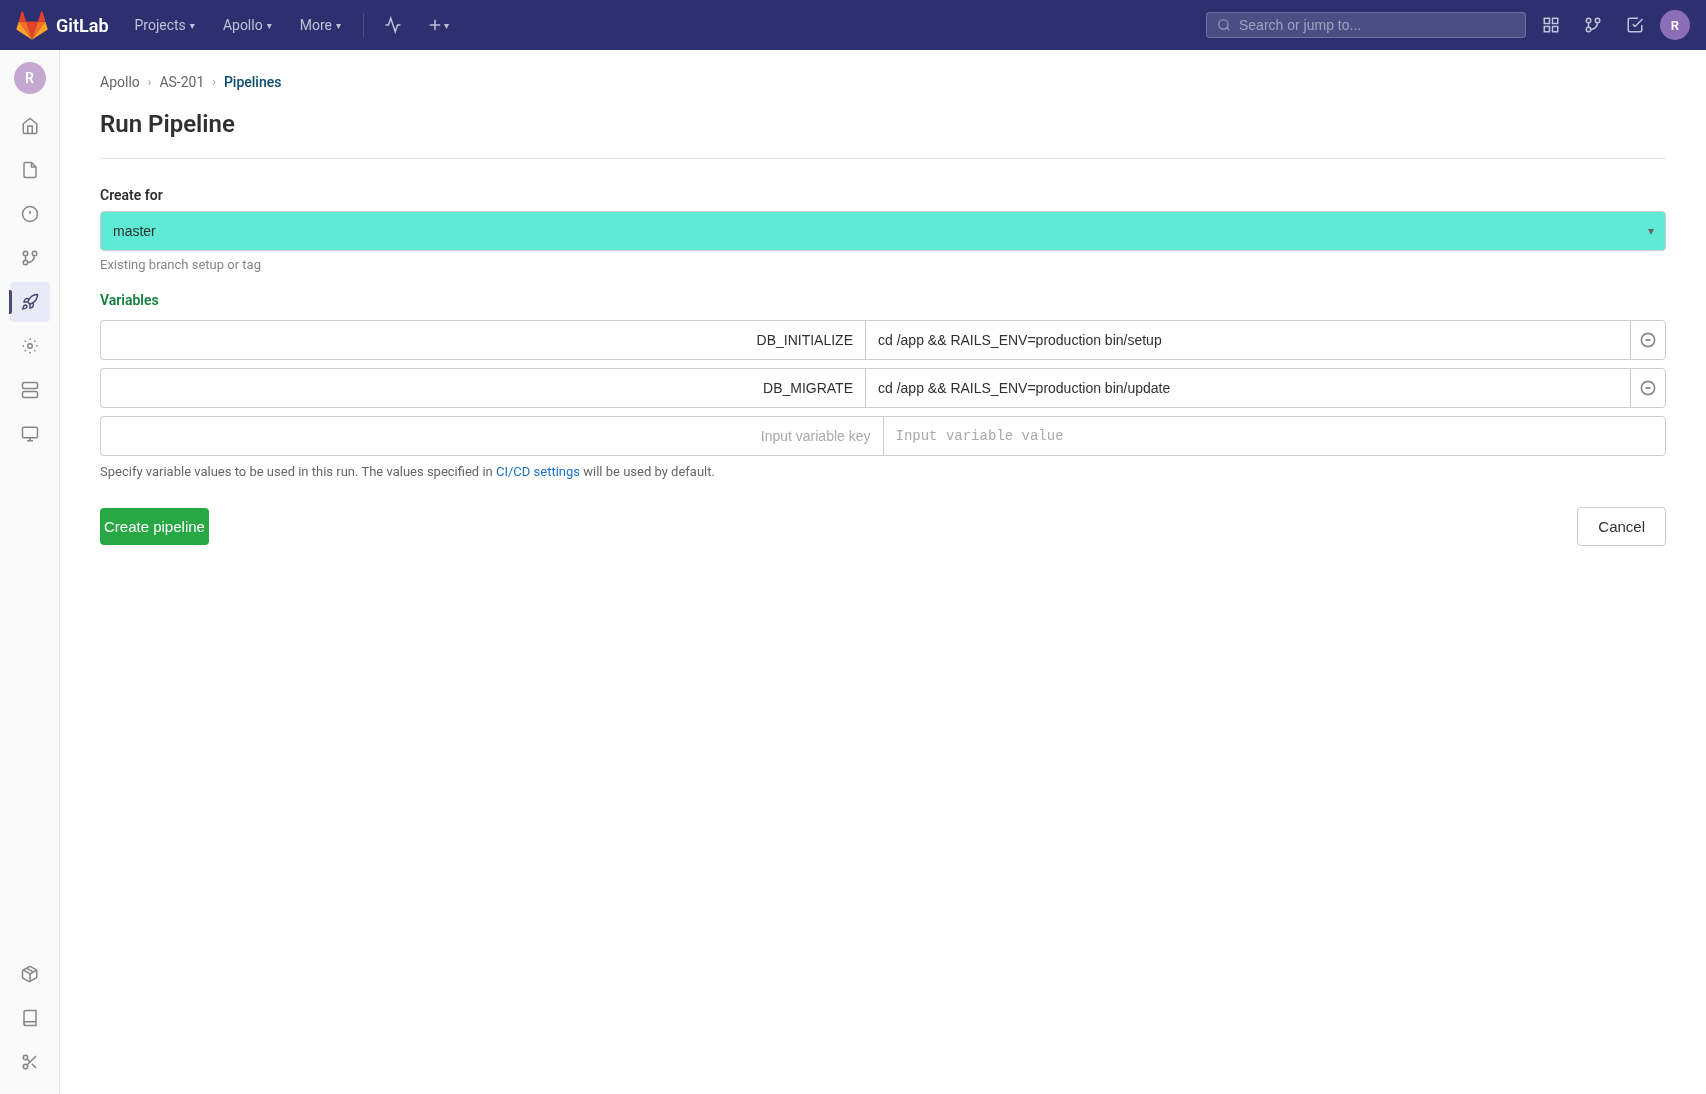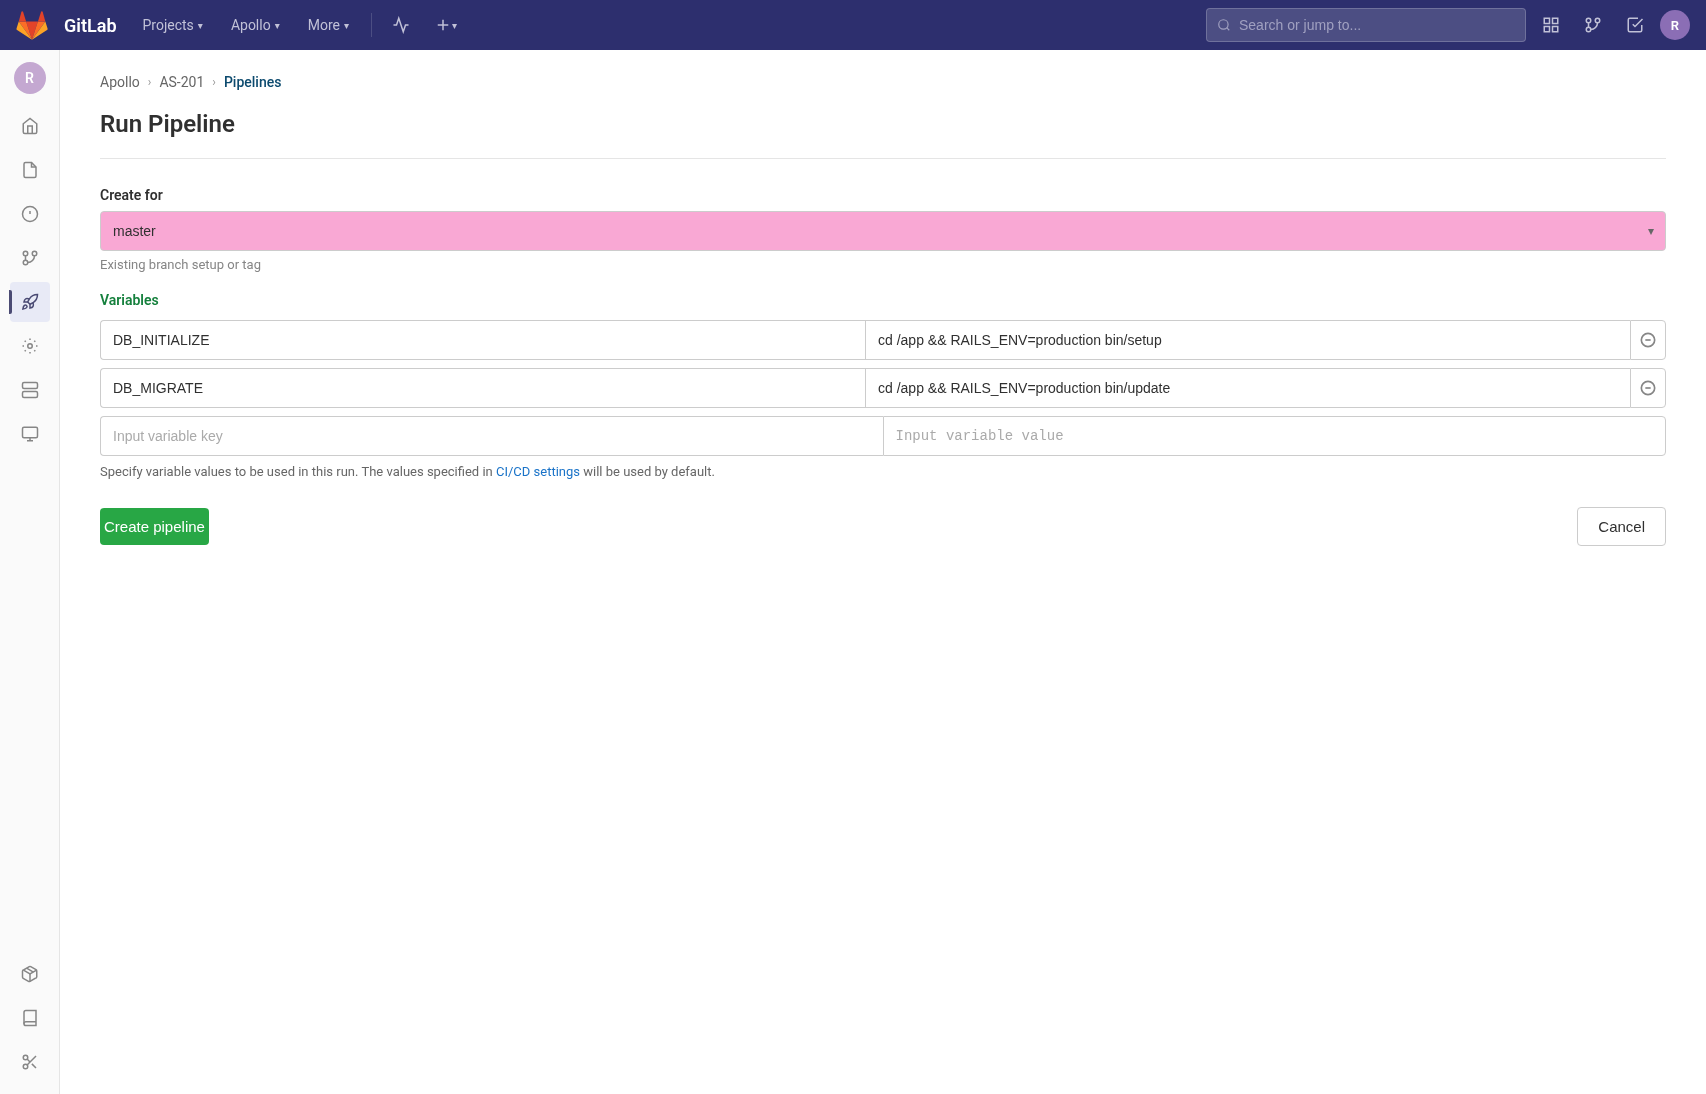--- a/index.html
+++ b/index.html
@@ -13,21 +13,21 @@
       align-items: center;
       padding: 0 16px;
       gap: 8px;
       position: fixed;
       top: 0; left: 0; right: 0;
       z-index: 100;
     }
     .topnav-logo {
       display: flex;
       align-items: center;
-      gap: 16px;
+      gap: 8px;
       margin-right: 8px;
       text-decoration: none;
     }
     .logo-svg { width: 32px; height: 32px; }
     .logo-text {
       color: #fff;
       font-size: 18px;
       font-weight: 600;
     }
     .nav-item {
@@ -52,21 +52,21 @@
     .nav-spacer { flex: 1; }
     .search-bar {
       background: rgba(255,255,255,0.15);
       border: 1px solid rgba(255,255,255,0.2);
       border-radius: 4px;
       display: flex;
       align-items: center;
       padding: 0 10px;
       gap: 8px;
       width: 320px;
-      height: 34px;
+      height: 26px;
       cursor: text;
     }
     .search-bar input {
       background: transparent;
       border: none;
       outline: none;
       color: #c1c1d7;
       font-size: 14px;
       flex: 1;
     }
@@ -214,21 +214,21 @@
     }
     .select-control {
       width: 100%;
       height: 40px;
       border: 1px solid #ccc;
       border-radius: 4px;
       padding: 0 36px 0 12px;
       font-size: 14px;
       color: #303030;
       appearance: none;
-      background: #f9a8d4;
+      background: #5eead4;
       cursor: pointer;
       outline: none;
     }
     .select-chevron {
       position: absolute;
       right: 12px;
       top: 50%;
       transform: translateY(-50%);
       color: #666;
       font-size: 12px;
@@ -255,20 +255,21 @@
       border: 1px solid #ccc;
       padding: 0 12px;
       font-size: 14px;
       color: #303030;
       outline: none;
       background: #fff;
     }
     .var-key-input {
       border-right: none;
       border-radius: 4px 0 0 4px;
+      text-align: right;
     }
     .var-val-input {
       border-radius: 0;
       border-right: none;
       resize: none;
     }
     .var-key-input::placeholder, .var-val-input::placeholder { color: #aaa; }
     .var-remove-btn {
       width: 36px;
       display: flex;

